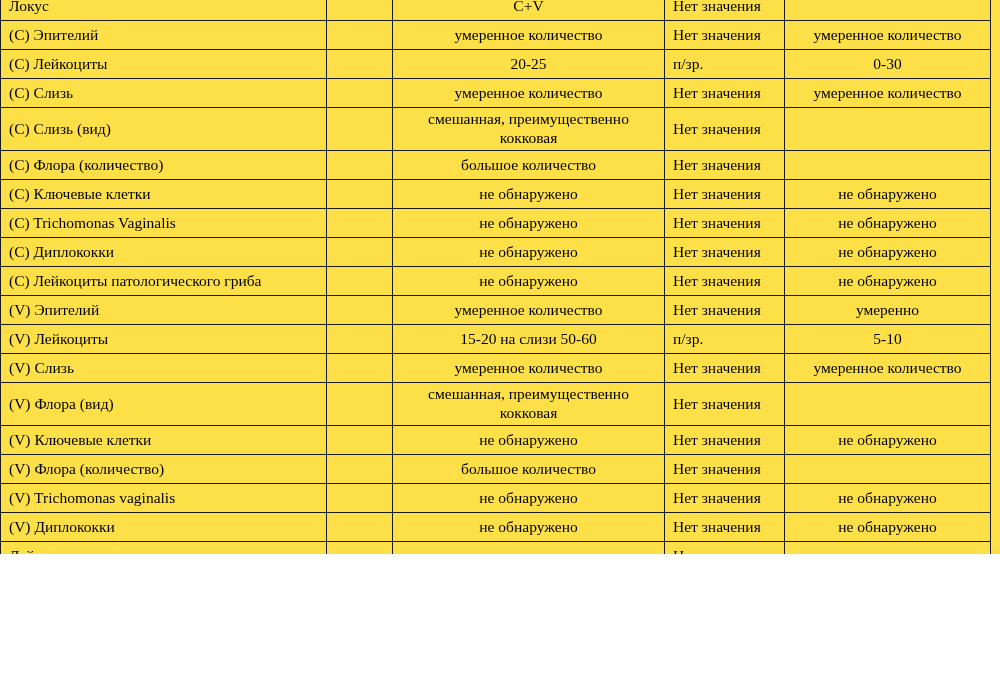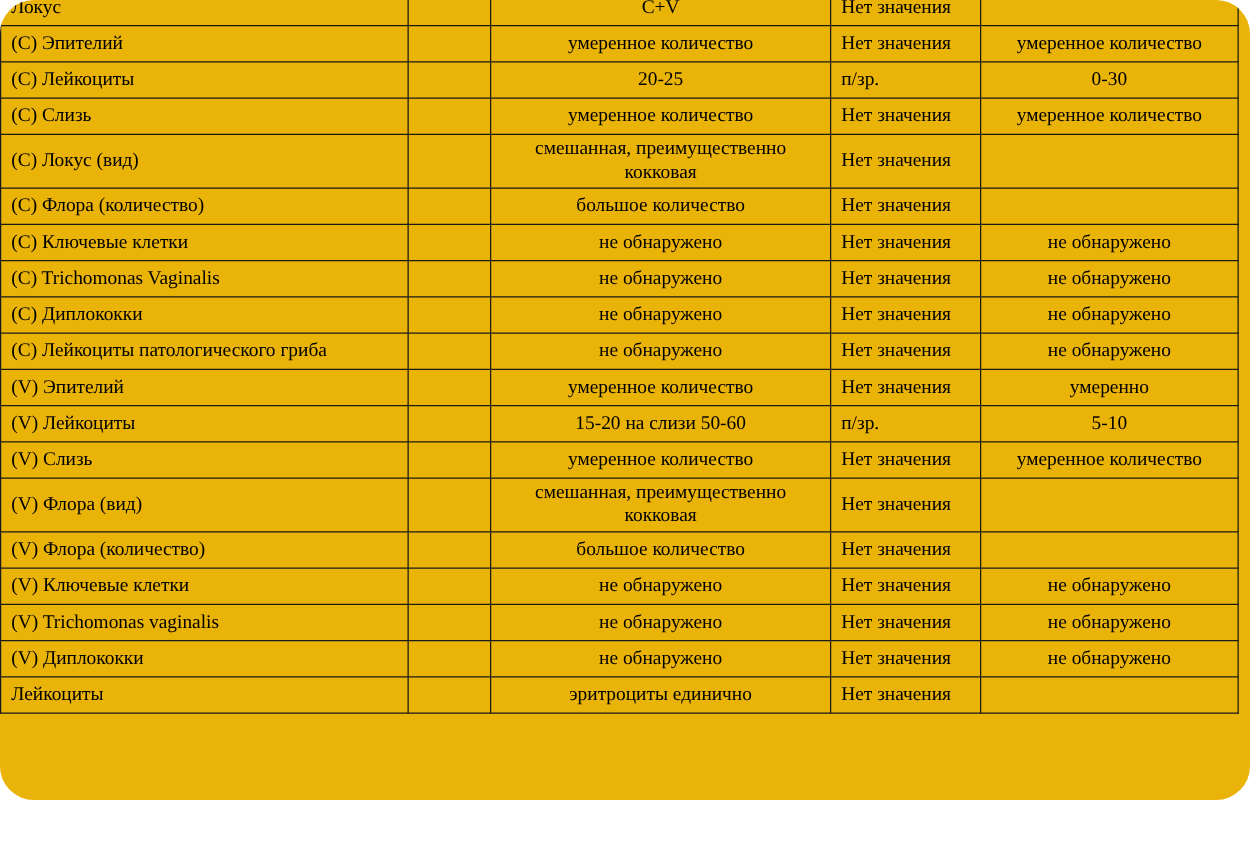--- a/index.html
+++ b/index.html
@@ -11,25 +11,24 @@
   body {
     width: 1000px;
     height: 673px;
     overflow: hidden;
     font-family: "Liberation Serif", "DejaVu Serif", serif;
     color: #000000;
   }
 
   .sheet {
     width: 1000px;
-    height: 640px;
+    height: 554px;
     position: relative;
     overflow: hidden;
-    background: #eab308;
-    border-radius: 27px;
+    background: #fde047;
   }
 
   table.lab-table {
     border-collapse: collapse;
     table-layout: fixed;
     width: 990px;
     margin: 0;
     
     margin-top: -9px;
     font-size: 15.5px;
@@ -112,21 +111,21 @@
           <td class="cell-ref">0-30</td>
         </tr>
         <tr>
           <td class="cell-name">(C) Слизь</td>
           <td class="cell-blank"></td>
           <td class="cell-value">умеренное количество</td>
           <td class="cell-units">Нет значения</td>
           <td class="cell-ref">умеренное количество</td>
         </tr>
         <tr class="row-tall">
-          <td class="cell-name">(C) Локус (вид)</td>
+          <td class="cell-name">(C) Слизь (вид)</td>
           <td class="cell-blank"></td>
           <td class="cell-value">смешанная, преимущественно кокковая</td>
           <td class="cell-units">Нет значения</td>
           <td class="cell-ref"></td>
         </tr>
         <tr>
           <td class="cell-name">(C) Флора (количество)</td>
           <td class="cell-blank"></td>
           <td class="cell-value">большое количество</td>
           <td class="cell-units">Нет значения</td>
@@ -182,32 +181,32 @@
           <td class="cell-ref">умеренное количество</td>
         </tr>
         <tr class="row-tall">
           <td class="cell-name">(V) Флора (вид)</td>
           <td class="cell-blank"></td>
           <td class="cell-value">смешанная, преимущественно кокковая</td>
           <td class="cell-units">Нет значения</td>
           <td class="cell-ref"></td>
         </tr>
         <tr>
+          <td class="cell-name">(V) Ключевые клетки</td>
+          <td class="cell-blank"></td>
+          <td class="cell-value">не обнаружено</td>
+          <td class="cell-units">Нет значения</td>
+          <td class="cell-ref">не обнаружено</td>
+        </tr>
+        <tr>
           <td class="cell-name">(V) Флора (количество)</td>
           <td class="cell-blank"></td>
           <td class="cell-value">большое количество</td>
           <td class="cell-units">Нет значения</td>
           <td class="cell-ref"></td>
-        </tr>
-        <tr>
-          <td class="cell-name">(V) Ключевые клетки</td>
-          <td class="cell-blank"></td>
-          <td class="cell-value">не обнаружено</td>
-          <td class="cell-units">Нет значения</td>
-          <td class="cell-ref">не обнаружено</td>
         </tr>
         <tr>
           <td class="cell-name">(V) Trichomonas vaginalis</td>
           <td class="cell-blank"></td>
           <td class="cell-value">не обнаружено</td>
           <td class="cell-units">Нет значения</td>
           <td class="cell-ref">не обнаружено</td>
         </tr>
         <tr>
           <td class="cell-name">(V) Диплококки</td>

